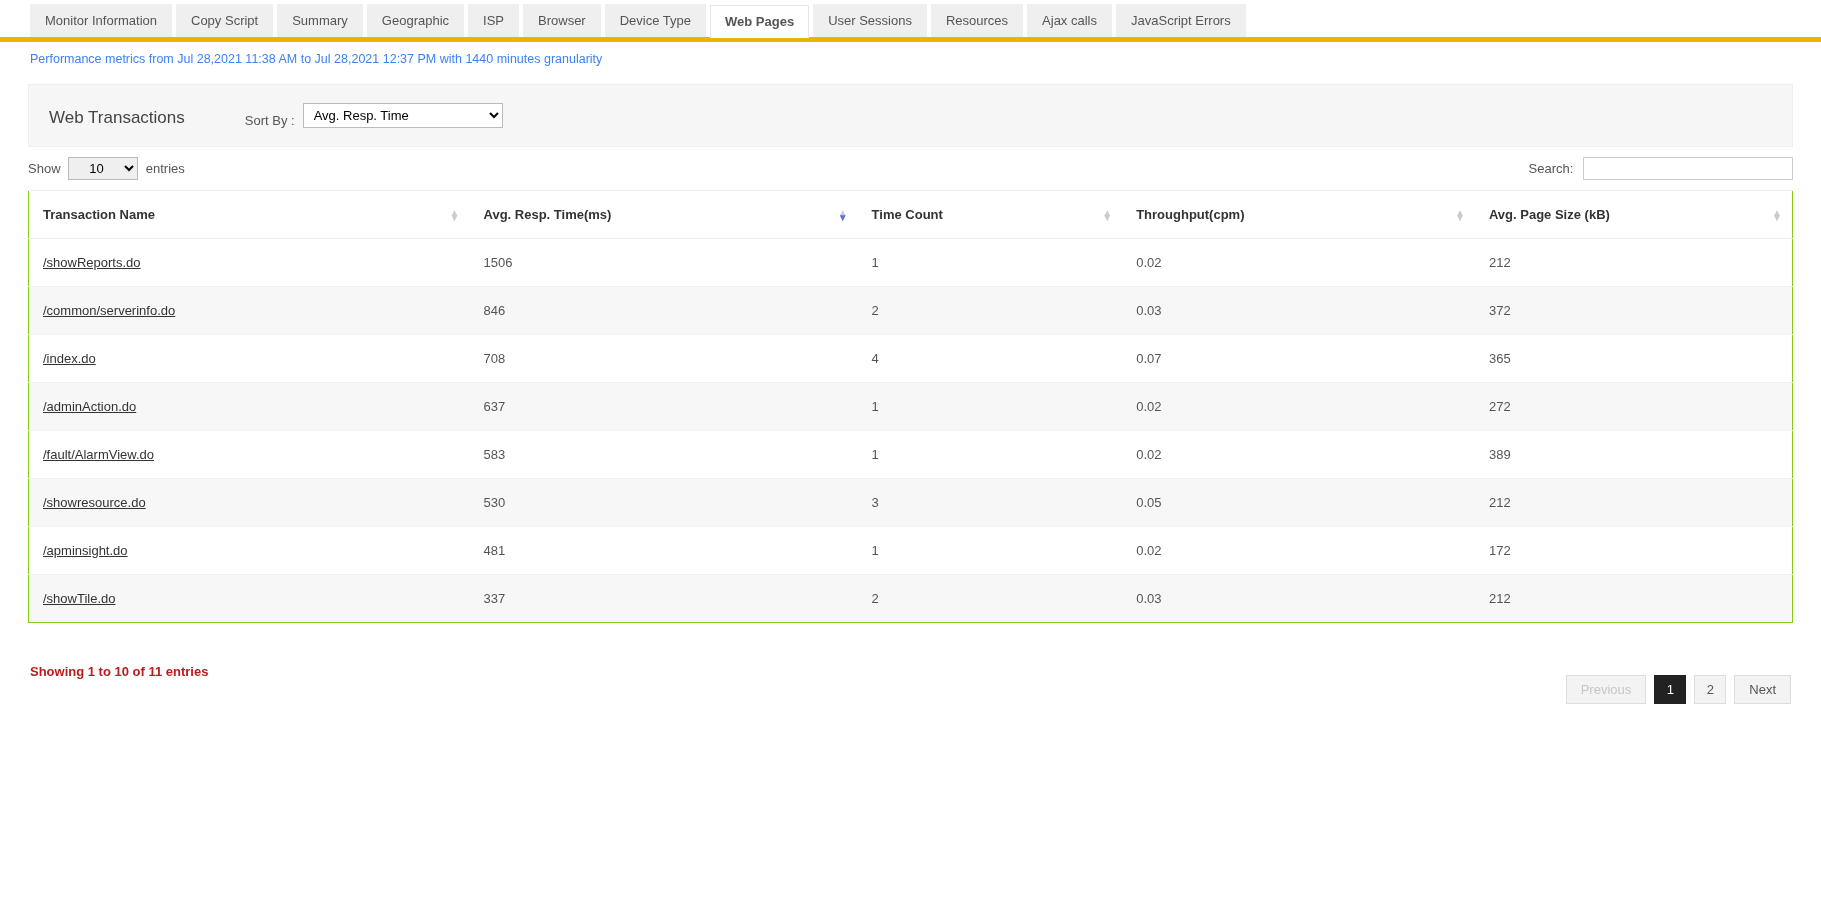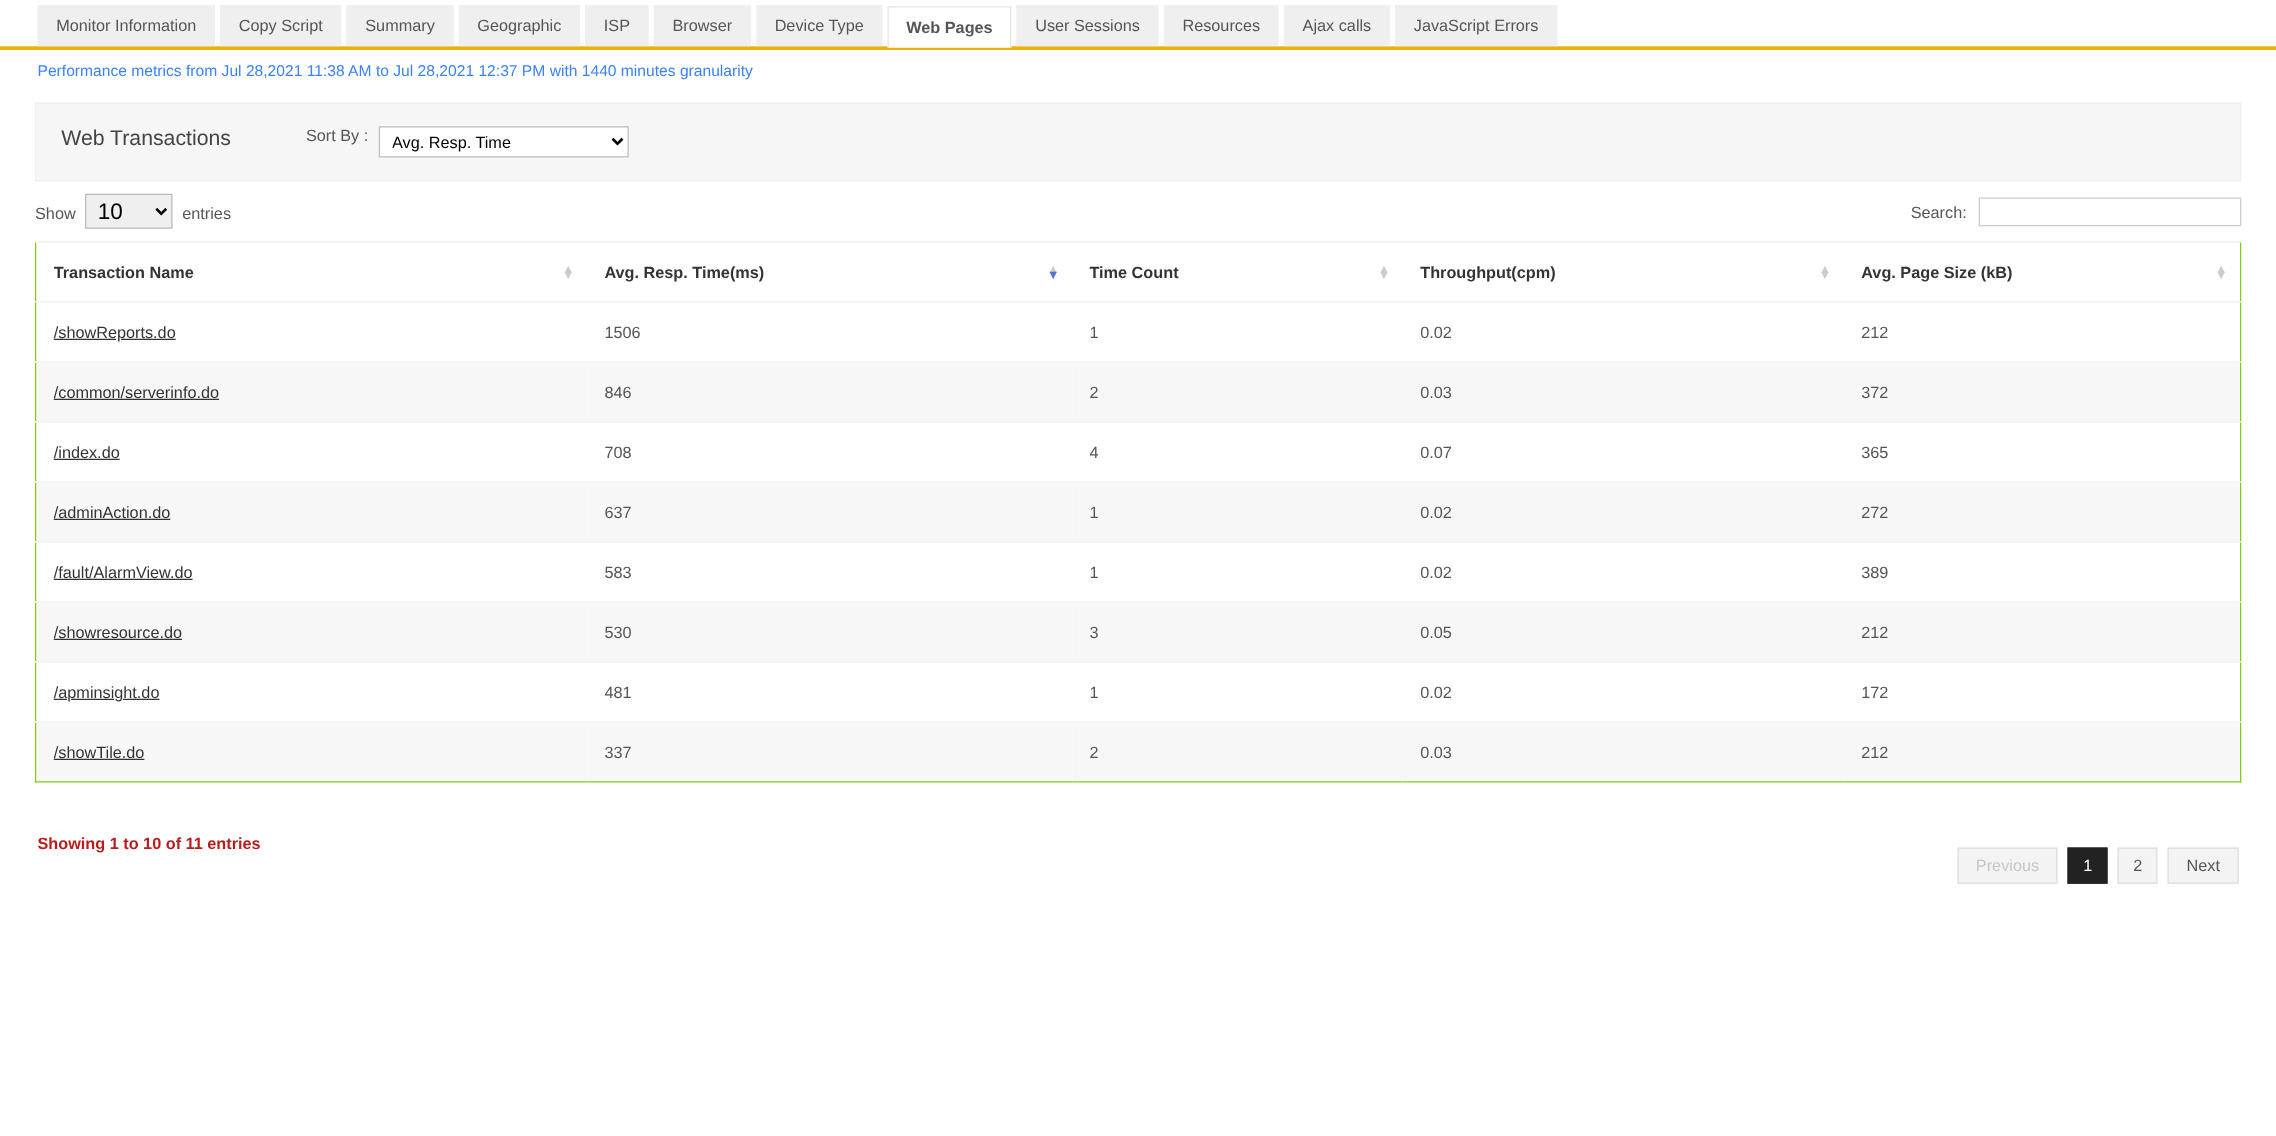--- a/index.html
+++ b/index.html
@@ -8,21 +8,21 @@
     padding: 0;
     font-family: -apple-system, BlinkMacSystemFont, "Segoe UI", Arial, sans-serif;
     font-size: 13px;
     color: #333;
     background: #fff;
   }
   .tabs-row {
     display: flex;
     gap: 4px;
     padding: 4px 30px 0 30px;
-    border-bottom: 3px solid #eab308;
+    border-bottom: 5px solid #eab308;
     align-items: flex-end;
   }
   .tab {
     background: #efefef;
     color: #555;
     padding: 8px 14px;
     cursor: pointer;
     font-size: 13px;
     white-space: nowrap;
     border: 1px solid transparent;
@@ -41,21 +41,21 @@
     font-size: 12.5px;
   }
   .content-wrap {
     padding: 0 28px 20px 28px;
   }
   .panel-header {
     background: #f6f6f6;
     border: 1px solid #eee;
     padding: 18px 20px;
     display: flex;
-    align-items: flex-start;
+    align-items: flex-end;
   }
   .panel-title {
     font-size: 17px;
     color: #444;
     margin-right: 60px;
   }
   .sortby-label {
     color: #555;
     margin-right: 8px;
   }
@@ -68,23 +68,23 @@
   }
   .table-controls {
     display: flex;
     justify-content: space-between;
     align-items: center;
     padding: 10px 0 10px 0;
     color: #555;
   }
   .entries-select {
     border: 1px solid #bbb;
-    padding: 2px 5px;
+    padding: 2px 16px;
     margin: 0 4px;
-    font-size: 18px;
+    font-size: 13px;
     min-width: 70px;
   }
   .search-input {
     border: 1px solid #ccc;
     padding: 3px 6px;
     margin-left: 6px;
     width: 210px;
   }
   table.data {
     width: 100%;

